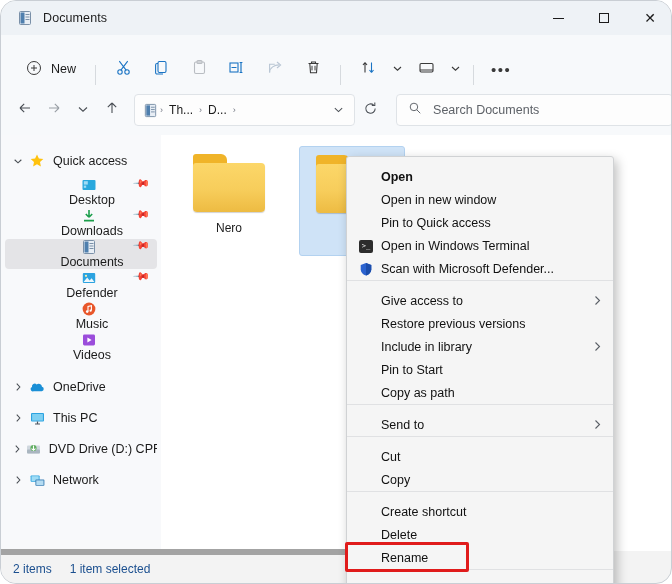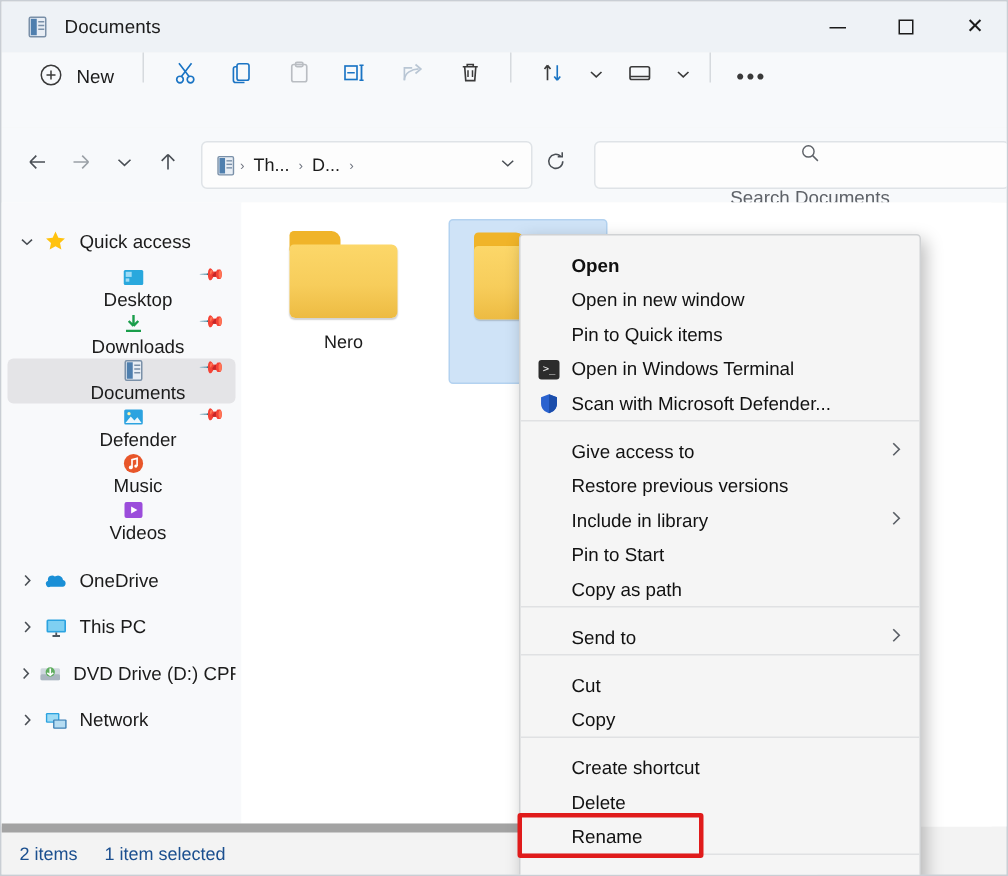--- a/index.html
+++ b/index.html
@@ -7,21 +7,21 @@
     width: 672px; height: 584px;
     font-family: "Liberation Sans", sans-serif;
     background: #ffffff;
     overflow: hidden;
   }
   .window {
     position: relative;
     width: 672px; height: 584px;
     background: #f3f3f3;
     border: 1px solid #c9ced4;
-    border-radius: 0;
+    border-radius: 16px;
     overflow: hidden;
   }
 
   
   .titlebar {
     position: absolute; top: 0; left: 0;
     width: 672px; height: 34px;
     background: #eef2f6;
     display: flex; align-items: center;
   }
@@ -42,21 +42,21 @@
   }
   .glyph-min { width: 11px; height: 1px; background: #1b1b1b; }
   .glyph-max { width: 10px; height: 10px; border: 1px solid #1b1b1b; }
   .glyph-close { font-size: 14px; line-height: 1; font-family: "DejaVu Sans", sans-serif; }
 
   
   .cmdbar {
     position: absolute; top: 34px; left: 0;
     width: 672px; height: 50px;
     background: #f7f9fb;
-    display: flex; align-items: flex-start;
+    display: flex; align-items: flex-end;
     padding-left: 14px;
   }
   .new-btn {
     display: flex; align-items: center; gap: 9px;
     height: 32px; padding: 0 11px;
     border-radius: 4px;
     font-size: 12.5px; color: #1b1b1b;
   }
   .cmd-sep {
     width: 1px; height: 20px; background: #d6dade;
@@ -102,21 +102,21 @@
   .crumb-sep { color: #707580; font-size: 9px; padding: 0 1px; }
   .addr-chev { margin-left: auto; color: #4a4f55; font-size: 10px; padding: 0 6px; }
   .refresh { width: 28px; height: 28px; display: flex; align-items: center; justify-content: center; color: #4a4f55; border-radius: 4px; margin-left: 2px;}
   .searchbox {
     margin-left: 12px;
     width: 286px; height: 32px;
     background: #fdfdfd;
     border: 1px solid #dfe3e7;
     border-radius: 4px;
     display: flex; align-items: center;
-    padding-left: 11px; gap: 11px; flex-direction: column;
+    padding-left: 11px; gap: 11px;
   }
   .search-ph { font-size: 12.5px; color: #5e6268; }
 
   
   .body { position: absolute; top: 134px; left: 0; width: 660px; height: 416px; background: #fff; }
 
   .sidebar {
     position: absolute; left: 0; top: 0;
     width: 160px; height: 416px;
     background: #f8f9fb;
@@ -626,21 +626,21 @@
     <div class="mi bold">
       <span class="mi-ico"></span>
       <span class="mi-label">Open</span>
     </div>
     <div class="mi">
       <span class="mi-ico"></span>
       <span class="mi-label">Open in new window</span>
     </div>
     <div class="mi">
       <span class="mi-ico"></span>
-      <span class="mi-label">Pin to Quick items</span>
+      <span class="mi-label">Pin to Quick access</span>
     </div>
     <div class="mi">
       <span class="mi-ico">
           <span class="term-ico">&gt;_</span>
         </span>
       <span class="mi-label">Open in Windows Terminal</span>
     </div>
     <div class="mi">
       <span class="mi-ico">
         <svg width="14" height="14" viewBox="0 0 14 14">

